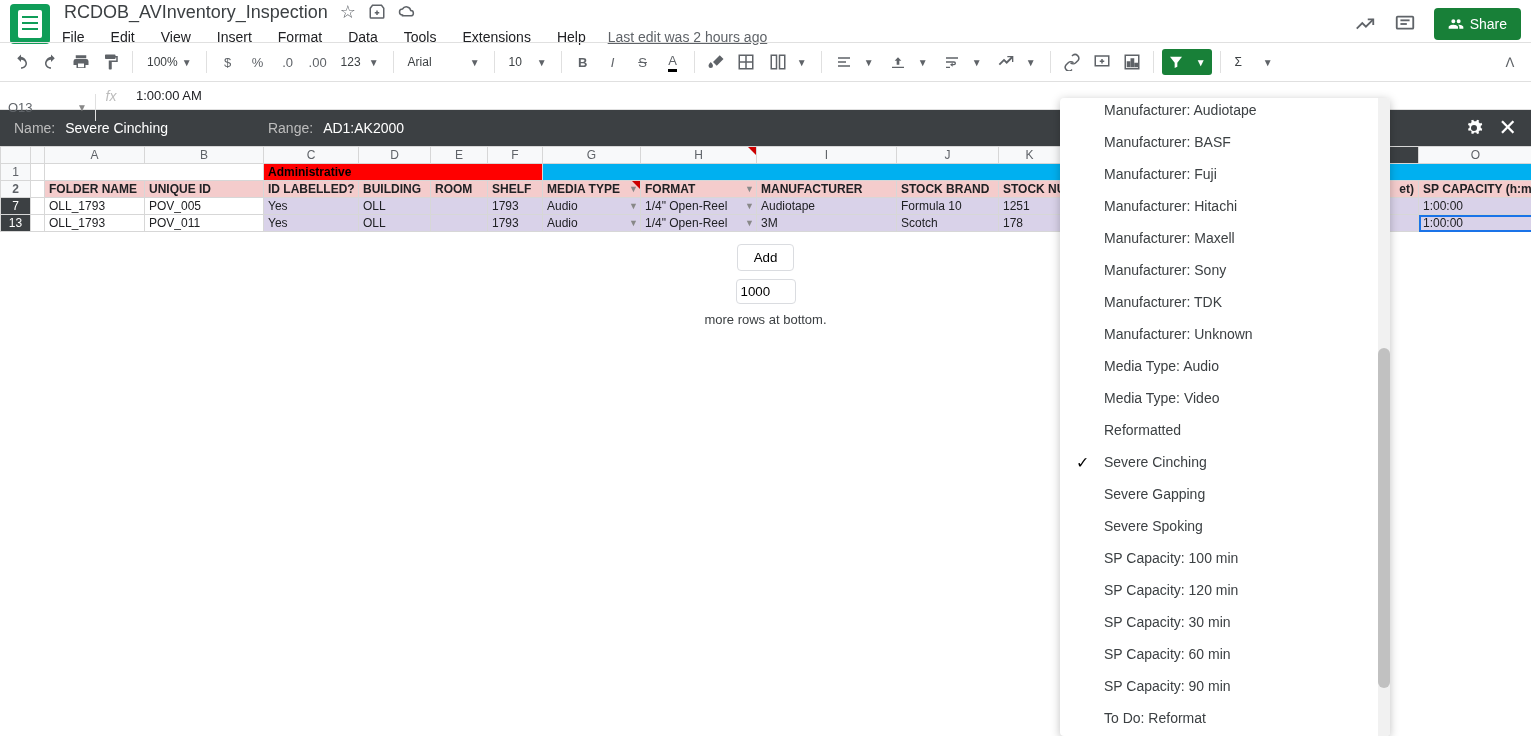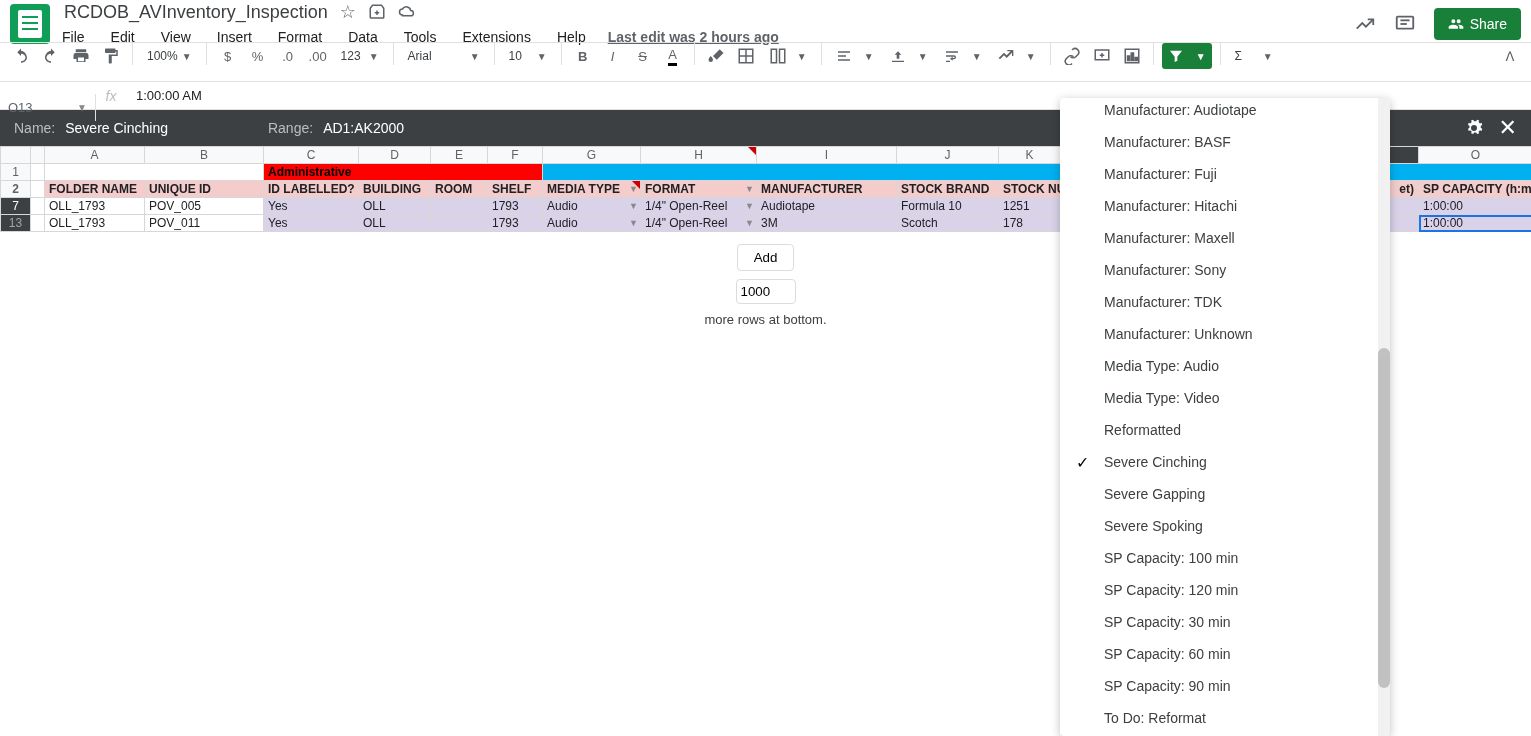--- a/index.html
+++ b/index.html
@@ -10,22 +10,22 @@
   .logo .sheet::after { content:""; position:absolute; top:6px; left:4px; right:4px; bottom:4px; background:linear-gradient(#0f9d58 0 0) 0 0/100% 2px no-repeat, linear-gradient(#0f9d58 0 0) 0 6px/100% 2px no-repeat, linear-gradient(#0f9d58 0 0) 0 12px/100% 2px no-repeat; }
   .doc-title { font-size:18px; font-weight:400; color:#3c4043; padding:2px 6px; }
   .title-icons { display:flex; gap:12px; align-items:center; margin-left:6px; color:#5f6368; }
   .title-icons span { font-size:18px; cursor:pointer; }
   .right-controls { margin-left:auto; display:flex; align-items:center; gap:18px; }
   .right-controls .icon { color:#5f6368; font-size:20px; }
   .share-btn { background:#188038; color:#fff; border:none; border-radius:4px; padding:8px 14px; font-size:14px; font-weight:500; display:flex; align-items:center; gap:6px; cursor:pointer; }
   .share-btn svg { width:16px; height:16px; fill:#fff; }
   .menubar { display:flex; align-items:center; padding:0 54px; height:30px; font-size:14px; color:#202124; gap:18px; }
   .menubar .menu-item { padding:2px 4px; cursor:pointer; }
-  .last-edit { color:#5f6368; text-decoration:underline; cursor:pointer;font-weight:bold; }
-  .toolbar { height:40px; border-top:1px solid #e0e0e0; border-bottom:1px solid #e0e0e0; display:flex; padding:0 8px; gap:4px; color:#5f6368; position:relative; }
+  .last-edit { color:#5f6368; text-decoration:underline; cursor:pointer; }
+  .toolbar { height:40px; border-top:1px solid #e0e0e0; border-bottom:1px solid #e0e0e0; display:flex; align-items:center; padding:0 8px; gap:4px; color:#5f6368; position:relative; }
   .toolbar .sep { width:1px; height:22px; background:#e0e0e0; margin:0 4px; }
   .toolbar .tbtn { min-width:26px; height:26px; display:flex; align-items:center; justify-content:center; border-radius:3px; cursor:pointer; }
   .toolbar .drop { display:flex; align-items:center; gap:4px; padding:0 6px; font-size:12px; color:#3c4043; min-width:50px; justify-content:space-between;}
   .toolbar .drop .caret { font-size:10px; color:#5f6368; }
   .toolbar .filter-active { background:#188038; color:#fff; }
   .collapse { margin-left:auto; }
   .name-cell-bar { height:28px; display:flex; align-items:center; border-bottom:1px solid #e0e0e0; }
   .name-cell-bar .cell-ref { width:96px; padding:0 8px; font-size:13px; color:#5f6368; display:flex; align-items:center; justify-content:space-between; border-right:1px solid #e0e0e0; height:100%;margin-top:24px; }
   .name-cell-bar .fx { width:30px; text-align:center; font-style:italic; color:#bdbdbd; font-size:14px;}
   .name-cell-bar .formula { padding-left:10px; font-size:13px; }
@@ -358,21 +358,21 @@
     <td class="purple ddcell"><span>Audio</span><span class="dd">▼</span></td>
     <td class="purple ddcell"><span>1/4" Open-Reel</span><span class="dd">▼</span></td>
     <td class="purple">Audiotape</td>
     <td class="purple">Formula 10</td>
     <td class="purple">1251</td>
     <td class="purple" colspan="2"></td>
     <td class="purple">1:00:00</td>
   </tr>
 
   <tr class="data-row">
-    <td class="rownum" style="background:#3c4043;color:#a3a3a3">13</td>
+    <td class="rownum" style="background:#3c4043;color:#ffffff">13</td>
           <td></td>
     <td class="white">OLL_1793</td>
     <td class="white">POV_011</td>
     <td class="purple">Yes</td>
     <td class="purple">OLL</td>
     <td class="purple"></td>
     <td class="purple">1793</td>
     <td class="purple ddcell"><span>Audio</span><span class="dd">▼</span></td>
     <td class="purple ddcell"><span>1/4" Open-Reel</span><span class="dd">▼</span></td>
     <td class="purple">3M</td>

